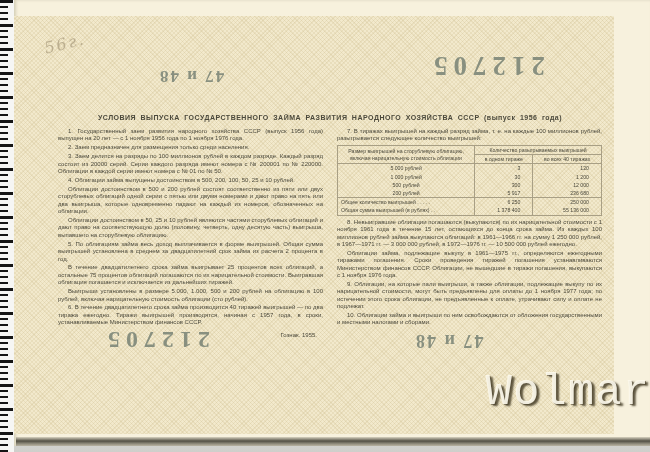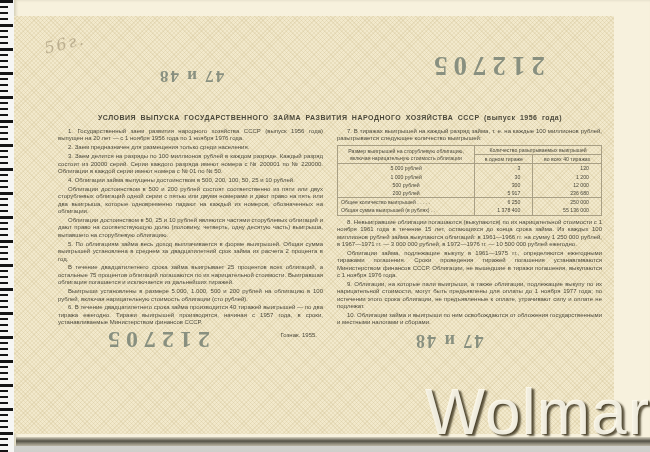--- a/index.html
+++ b/index.html
@@ -63,22 +63,22 @@
     border:1px solid #a89f85;
   }
   table.prize th,table.prize td{border:0;padding:1px 3px;}
   table.prize th{font-weight:normal;text-align:center;vertical-align:middle;}
   table.prize .vline{border-left:1px solid #a89f85;}
   table.prize .hline td,table.prize .hline th{border-top:1px solid #a89f85;}
   table.prize td.size{text-align:center;}
   table.prize td.num{text-align:right;padding-right:12px;}
   table.prize td.lbl{text-align:left;padding-left:3px;}
   .watermark{
-    position:absolute;left:358px;top:380px;width:292px;
-    font-family:Liberation Sans, sans-serif;font-size:64px;line-height:1;
+    position:absolute;left:358px;top:370px;width:292px;
+    font-family:Liberation Mono, monospace;font-size:44px;line-height:1;
     color:rgba(252,248,236,0.92);
     text-shadow:3px 2px 2px rgba(70,62,40,0.85),1px 1px 0 rgba(90,82,60,0.6);
     letter-spacing:1px;text-align:right;
   }
   .bottom-shadow{
     position:absolute;left:16px;top:437px;width:634px;height:9px;
     background:linear-gradient(180deg,rgba(42,40,30,0.15) 0%,rgba(42,40,30,0.8) 45%,rgba(42,40,30,0.25) 100%);
   }
 </style>
 </head>

